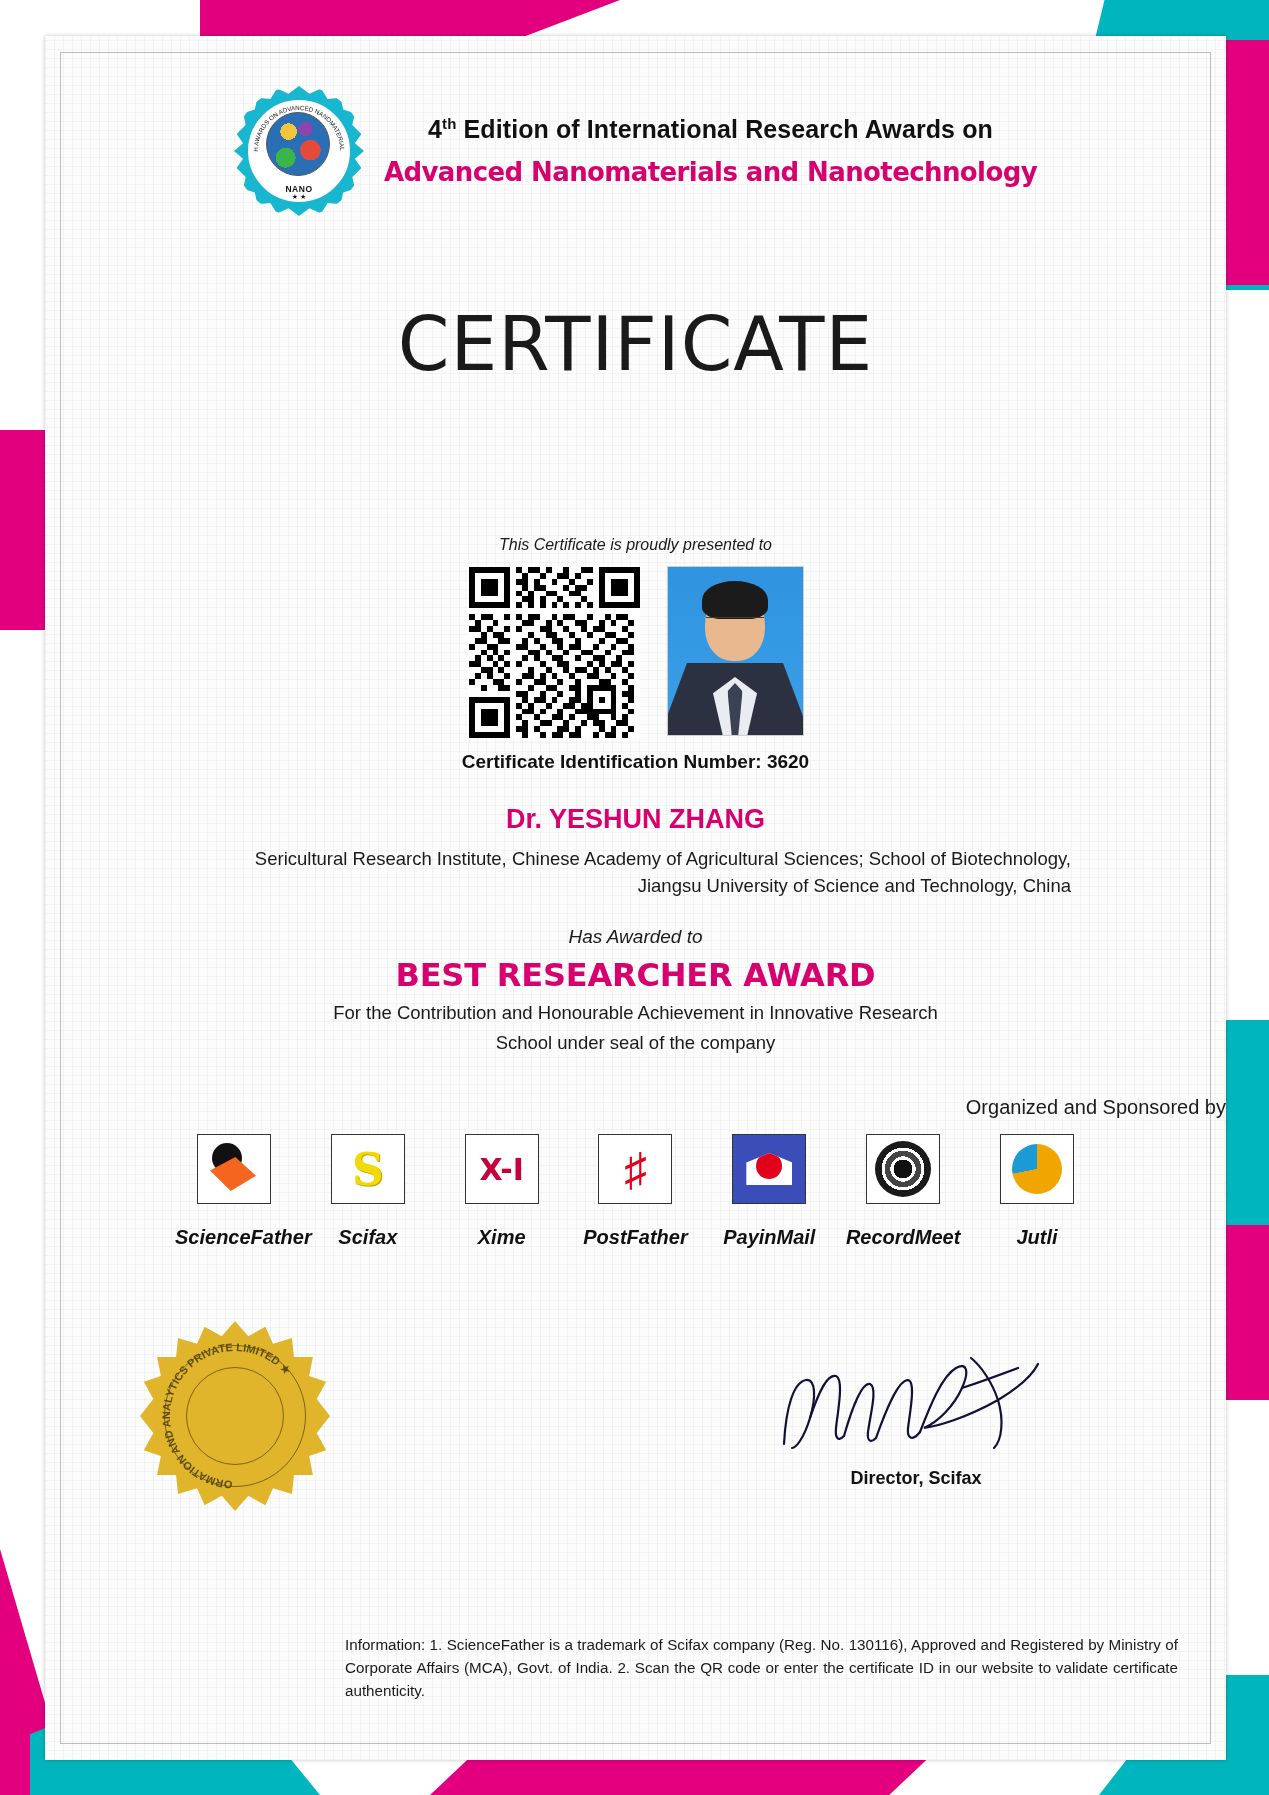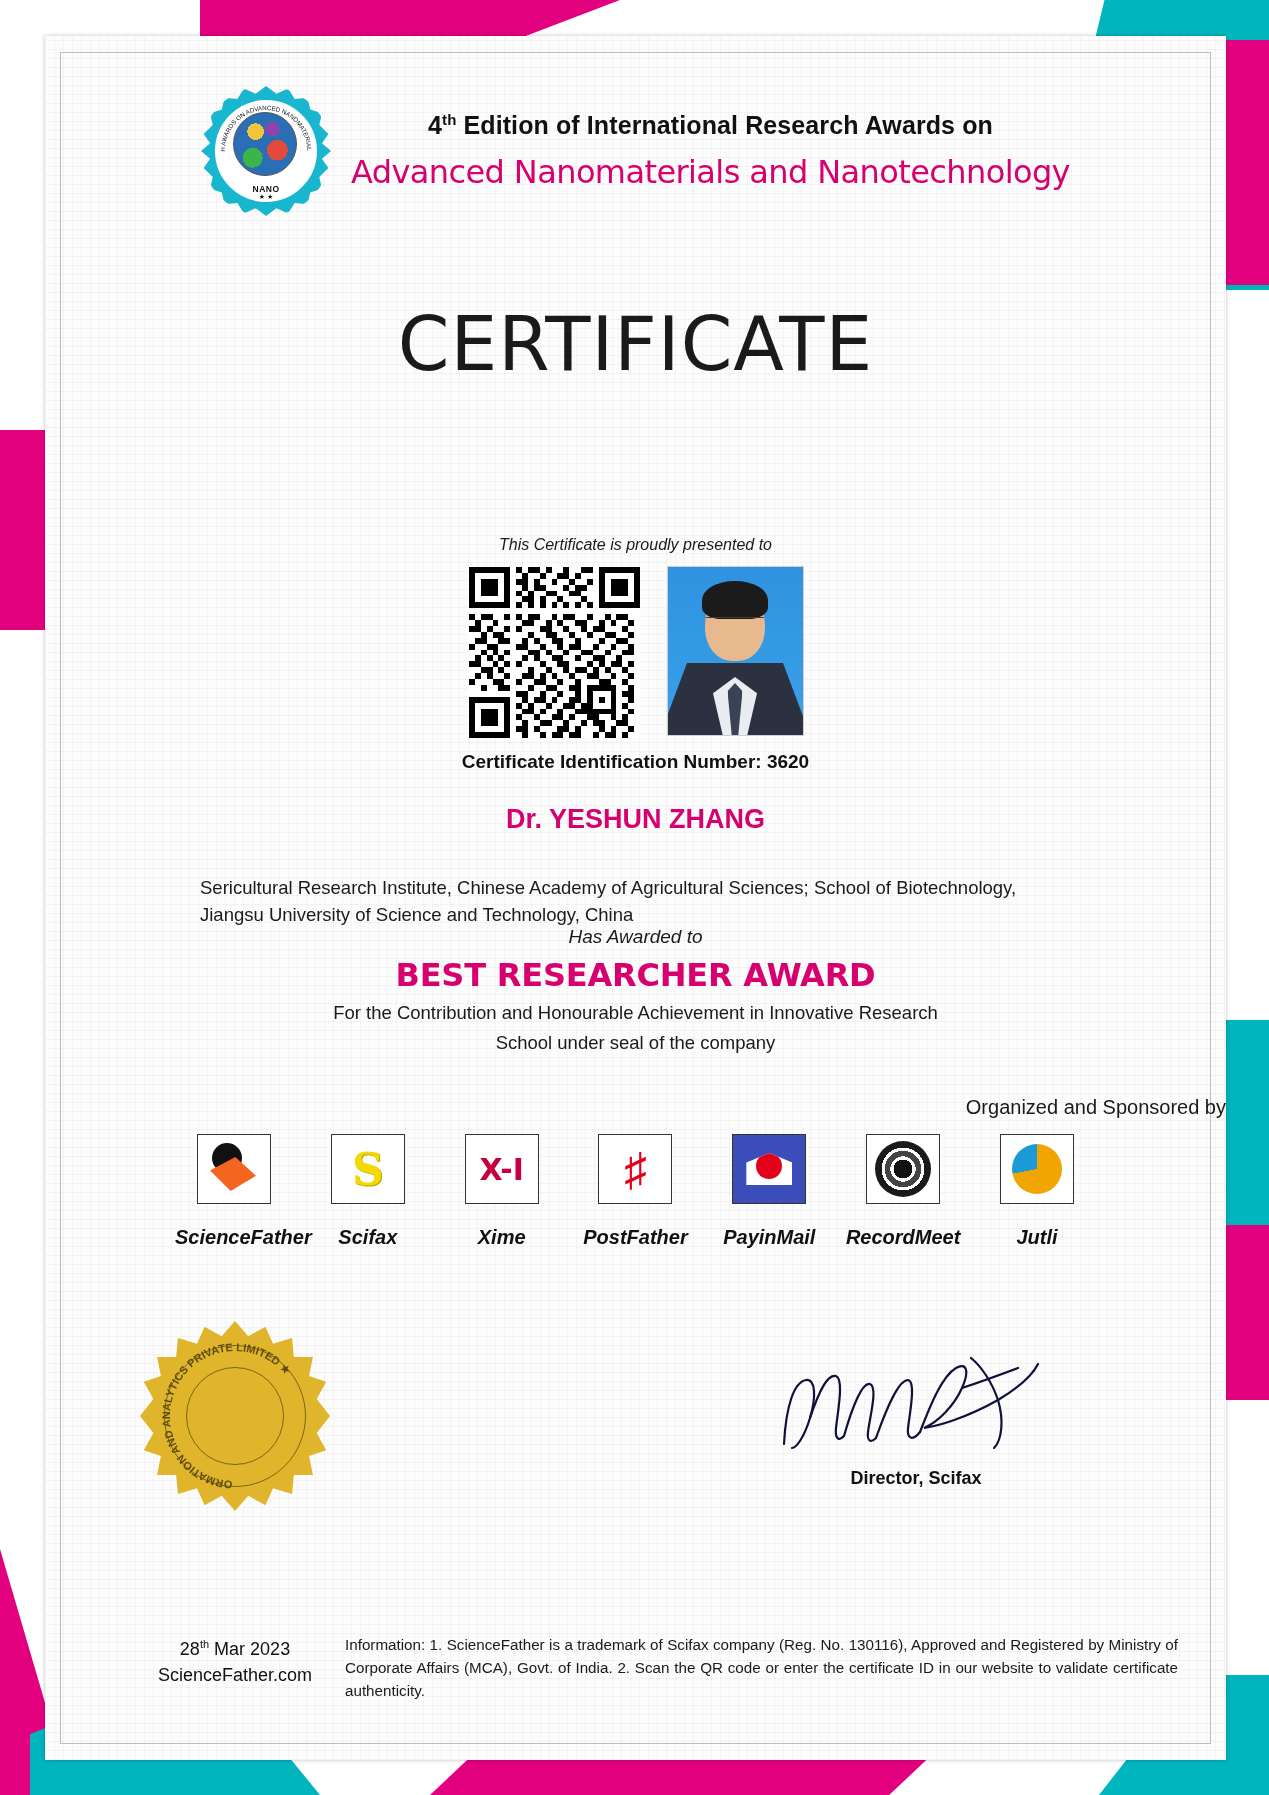--- a/index.html
+++ b/index.html
@@ -97,21 +97,21 @@
   .logo-wrap {
     width: 130px; height: 130px; position: relative; margin-right: 20px;
     flex: 0 0 auto;
   }
   .header-text { text-align: center; }
   .head-line1 {
     font-size: 25px; font-weight: bold; color: #111; letter-spacing: 0.1px;
   }
   .head-line1 sup { font-size: 15px; }
   .head-line2 {
-    font-size: 32px; font-weight: normal; color: #d6006e;
+    font-size: 26px; font-weight: bold; color: #d6006e;
     font-family: "DejaVu Sans", sans-serif;
     letter-spacing: -0.6px; margin-top: 12px;
   }
 
   
   .emblem { position: absolute; inset: 0; }
   .emblem .ring-outer {
     position: absolute; inset: 0; border-radius: 50%;
     background: #19b6cf;
     clip-path: polygon(
@@ -219,21 +219,21 @@
     position: absolute; left: 0; right: 0; top: 715px;
     text-align: center; font-size: 19px; font-weight: bold; color: #111;
   }
 
   .awardee-name {
     position: absolute; left: 0; right: 0; top: 768px;
     text-align: center; font-size: 27px; font-weight: bold; color: #d6006e;
   }
   .affiliation {
     position: absolute; left: 155px; right: 155px; top: 810px;
-    text-align: left; font-size: 18.5px; color: #1a1a1a; line-height: 1.45; margin-top: 29px;
+    text-align: right; font-size: 18.5px; color: #1a1a1a; line-height: 1.45;
   }
 
   .has-awarded {
     position: absolute; left: 0; right: 0; top: 890px;
     text-align: center; font-size: 19px; font-style: italic; color: #1a1a1a;
   }
   .award-title {
     position: absolute; left: 0; right: 0; top: 920px;
     text-align: center; font-size: 32px; font-weight: bold; color: #d6006e;
     font-family: "DejaVu Sans", sans-serif; letter-spacing: -0.2px;
@@ -749,22 +749,15 @@
         <path d="M78,100 C86,72 96,46 104,48 C112,51 104,80 102,96 C101,104 104,108 110,102"></path>
         <path d="M110,102 C120,74 132,44 142,44 C150,45 144,76 142,92 C141,102 146,106 154,96"></path>
         <path d="M154,96 C164,70 176,40 190,32 C200,26 204,34 196,52 C188,70 172,86 158,92 C172,90 200,82 232,64 C252,52 266,40 272,28"></path>
         <path d="M205,22 C215,30 226,46 232,64 C238,84 236,104 228,112"></path>
         <path d="M196,52 C214,46 236,38 252,32"></path>
       </g>
     </svg>
   </div>
   <div class="director">Director, Scifax</div>
 
-  <div class="footer-date">
-    <div>
-      <span>28</span><sup>th</sup>
-      <span>Mar 2023</span>
-    </div>
-    <div>ScienceFather.com</div>
-  </div>
 
   <div class="footer-info">Information: 1. ScienceFather is a trademark of Scifax company (Reg. No. 130116), Approved and Registered by Ministry of Corporate Affairs (MCA), Govt. of India. 2. Scan the QR code or enter the certificate ID in our website to validate certificate authenticity.</div>
 </div>
 
 </body></html>

